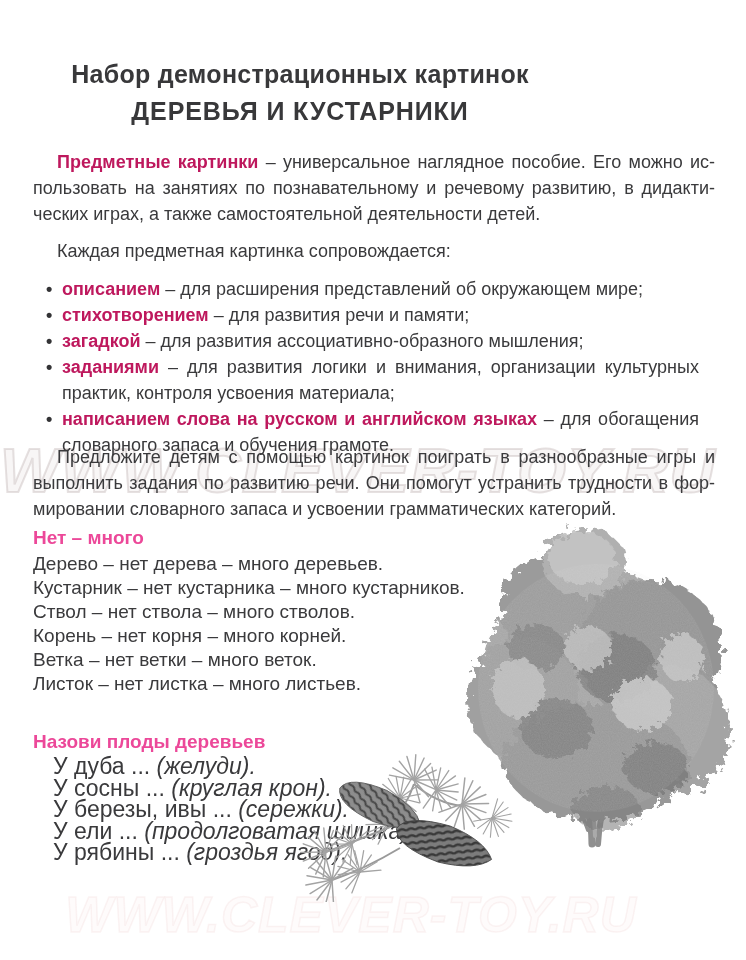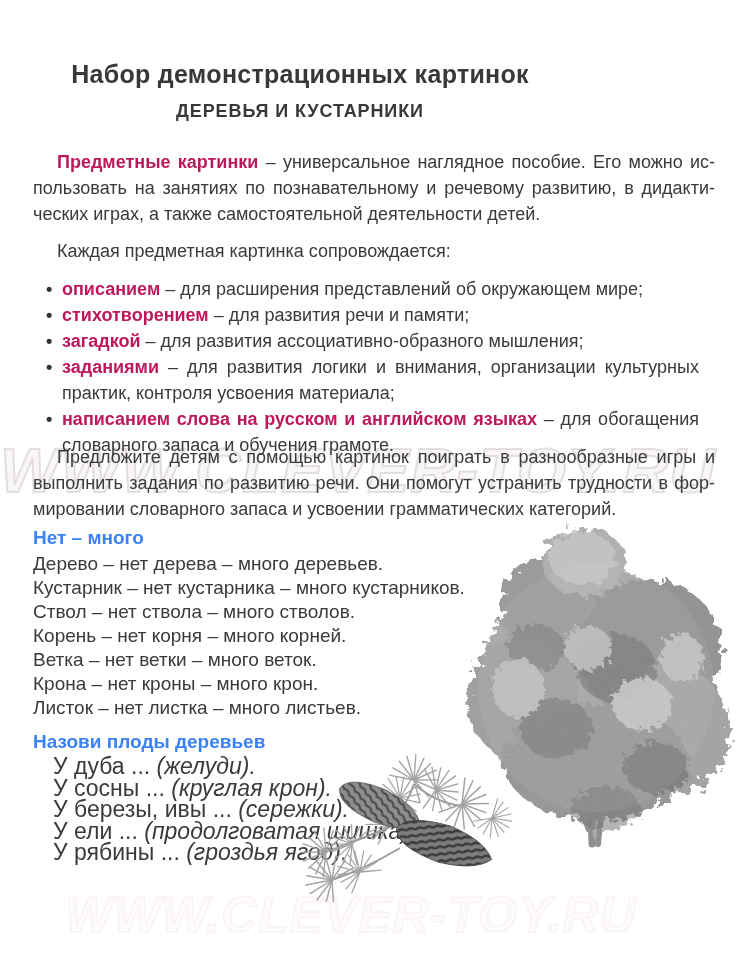--- a/index.html
+++ b/index.html
@@ -6,36 +6,36 @@
   body{
     width:746px;height:960px;background:#ffffff;
     font-family:"Liberation Sans","DejaVu Sans",sans-serif;
     color:#3a3a3c;position:relative;overflow:hidden;
   }
   .abs{position:absolute;}
   .content{z-index:2;}
   
   .title{top:56px;left:0;width:600px;text-align:center;font-weight:bold;color:#38383a;z-index:2;}
   .title .t1{font-size:25px;line-height:37px;letter-spacing:.3px;}
-  .title .t2{font-size:18px;line-height:37px;letter-spacing:.9px;}
+  .title .t2{font-size:25px;line-height:37px;letter-spacing:.9px;}
   
   .bodytext{font-size:18px;line-height:26px;color:#3a3a3c;}
   .ln{display:block;}
   .just{text-align:justify;text-align-last:justify;}
   .indent{text-indent:24px;}
   b{color:#be185d;}
   
   .para1{top:149px;left:33px;width:682px;}
   .list-intro{top:238px;left:33px;width:682px;}
   .bullets{top:264px;left:33px;width:654px;list-style:none;margin:12px;padding:0;}
   .bullets li{position:relative;padding-left:17px;text-align:justify;margin:0;}
   .bullets li::before{content:"\2022";position:absolute;left:1px;top:0;font-weight:bold;color:#333335;}
   .para2{top:444px;left:33px;width:682px;}
   
-  .sec-h{font-size:19px;font-weight:bold;color:#3b82f6;}
+  .sec-h{font-size:19px;font-weight:bold;color:#ec4899;}
   .net-h{top:527px;left:33px;}
   .net{top:552px;left:33px;font-size:19px;line-height:24px;}
   .fr-h{top:731px;left:33px;}
   .fruits{top:756px;left:33px;font-size:23px;line-height:21.5px;margin-left:20px;}
   .fruits i{font-style:italic;}
   
   .wm{left:0;width:702px;text-align:center;font-style:italic;font-weight:bold;
       white-space:nowrap;pointer-events:none;z-index:1;}
   .wm-mid{top:434px;font-size:63px;letter-spacing:1px;
       color:rgba(186,170,170,0.10);-webkit-text-stroke:2px rgba(182,168,168,0.34);}
@@ -80,21 +80,20 @@
   <span class="ln">мировании словарного запаса и усвоении грамматических категорий.</span>
 </div>
 
 <div class="abs content sec-h net-h">Нет – много</div>
 <div class="abs content net">
   <span class="ln">Дерево – нет дерева – много деревьев.</span>
   <span class="ln">Кустарник – нет кустарника – много кустарников.</span>
   <span class="ln">Ствол – нет ствола – много стволов.</span>
   <span class="ln">Корень – нет корня – много корней.</span>
   <span class="ln">Ветка – нет ветки – много веток.</span>
-  <span class="ln">Крона – нет кроны – много крон.</span>
   <span class="ln">Листок – нет листка – много листьев.</span>
 </div>
 
 <div class="abs content sec-h fr-h">Назови плоды деревьев</div>
 <div class="abs content fruits">
   <span class="ln"><span>У дуба ... </span><i>(желуди).</i></span>
   <span class="ln"><span>У сосны ... </span><i>(круглая крон).</i></span>
   <span class="ln"><span>У березы, ивы ... </span><i>(сережки).</i></span>
   <span class="ln"><span>У ели ... </span><i>(продолговатая шишка).</i></span>
   <span class="ln"><span>У рябины ... </span><i>(гроздья ягод).</i></span>

